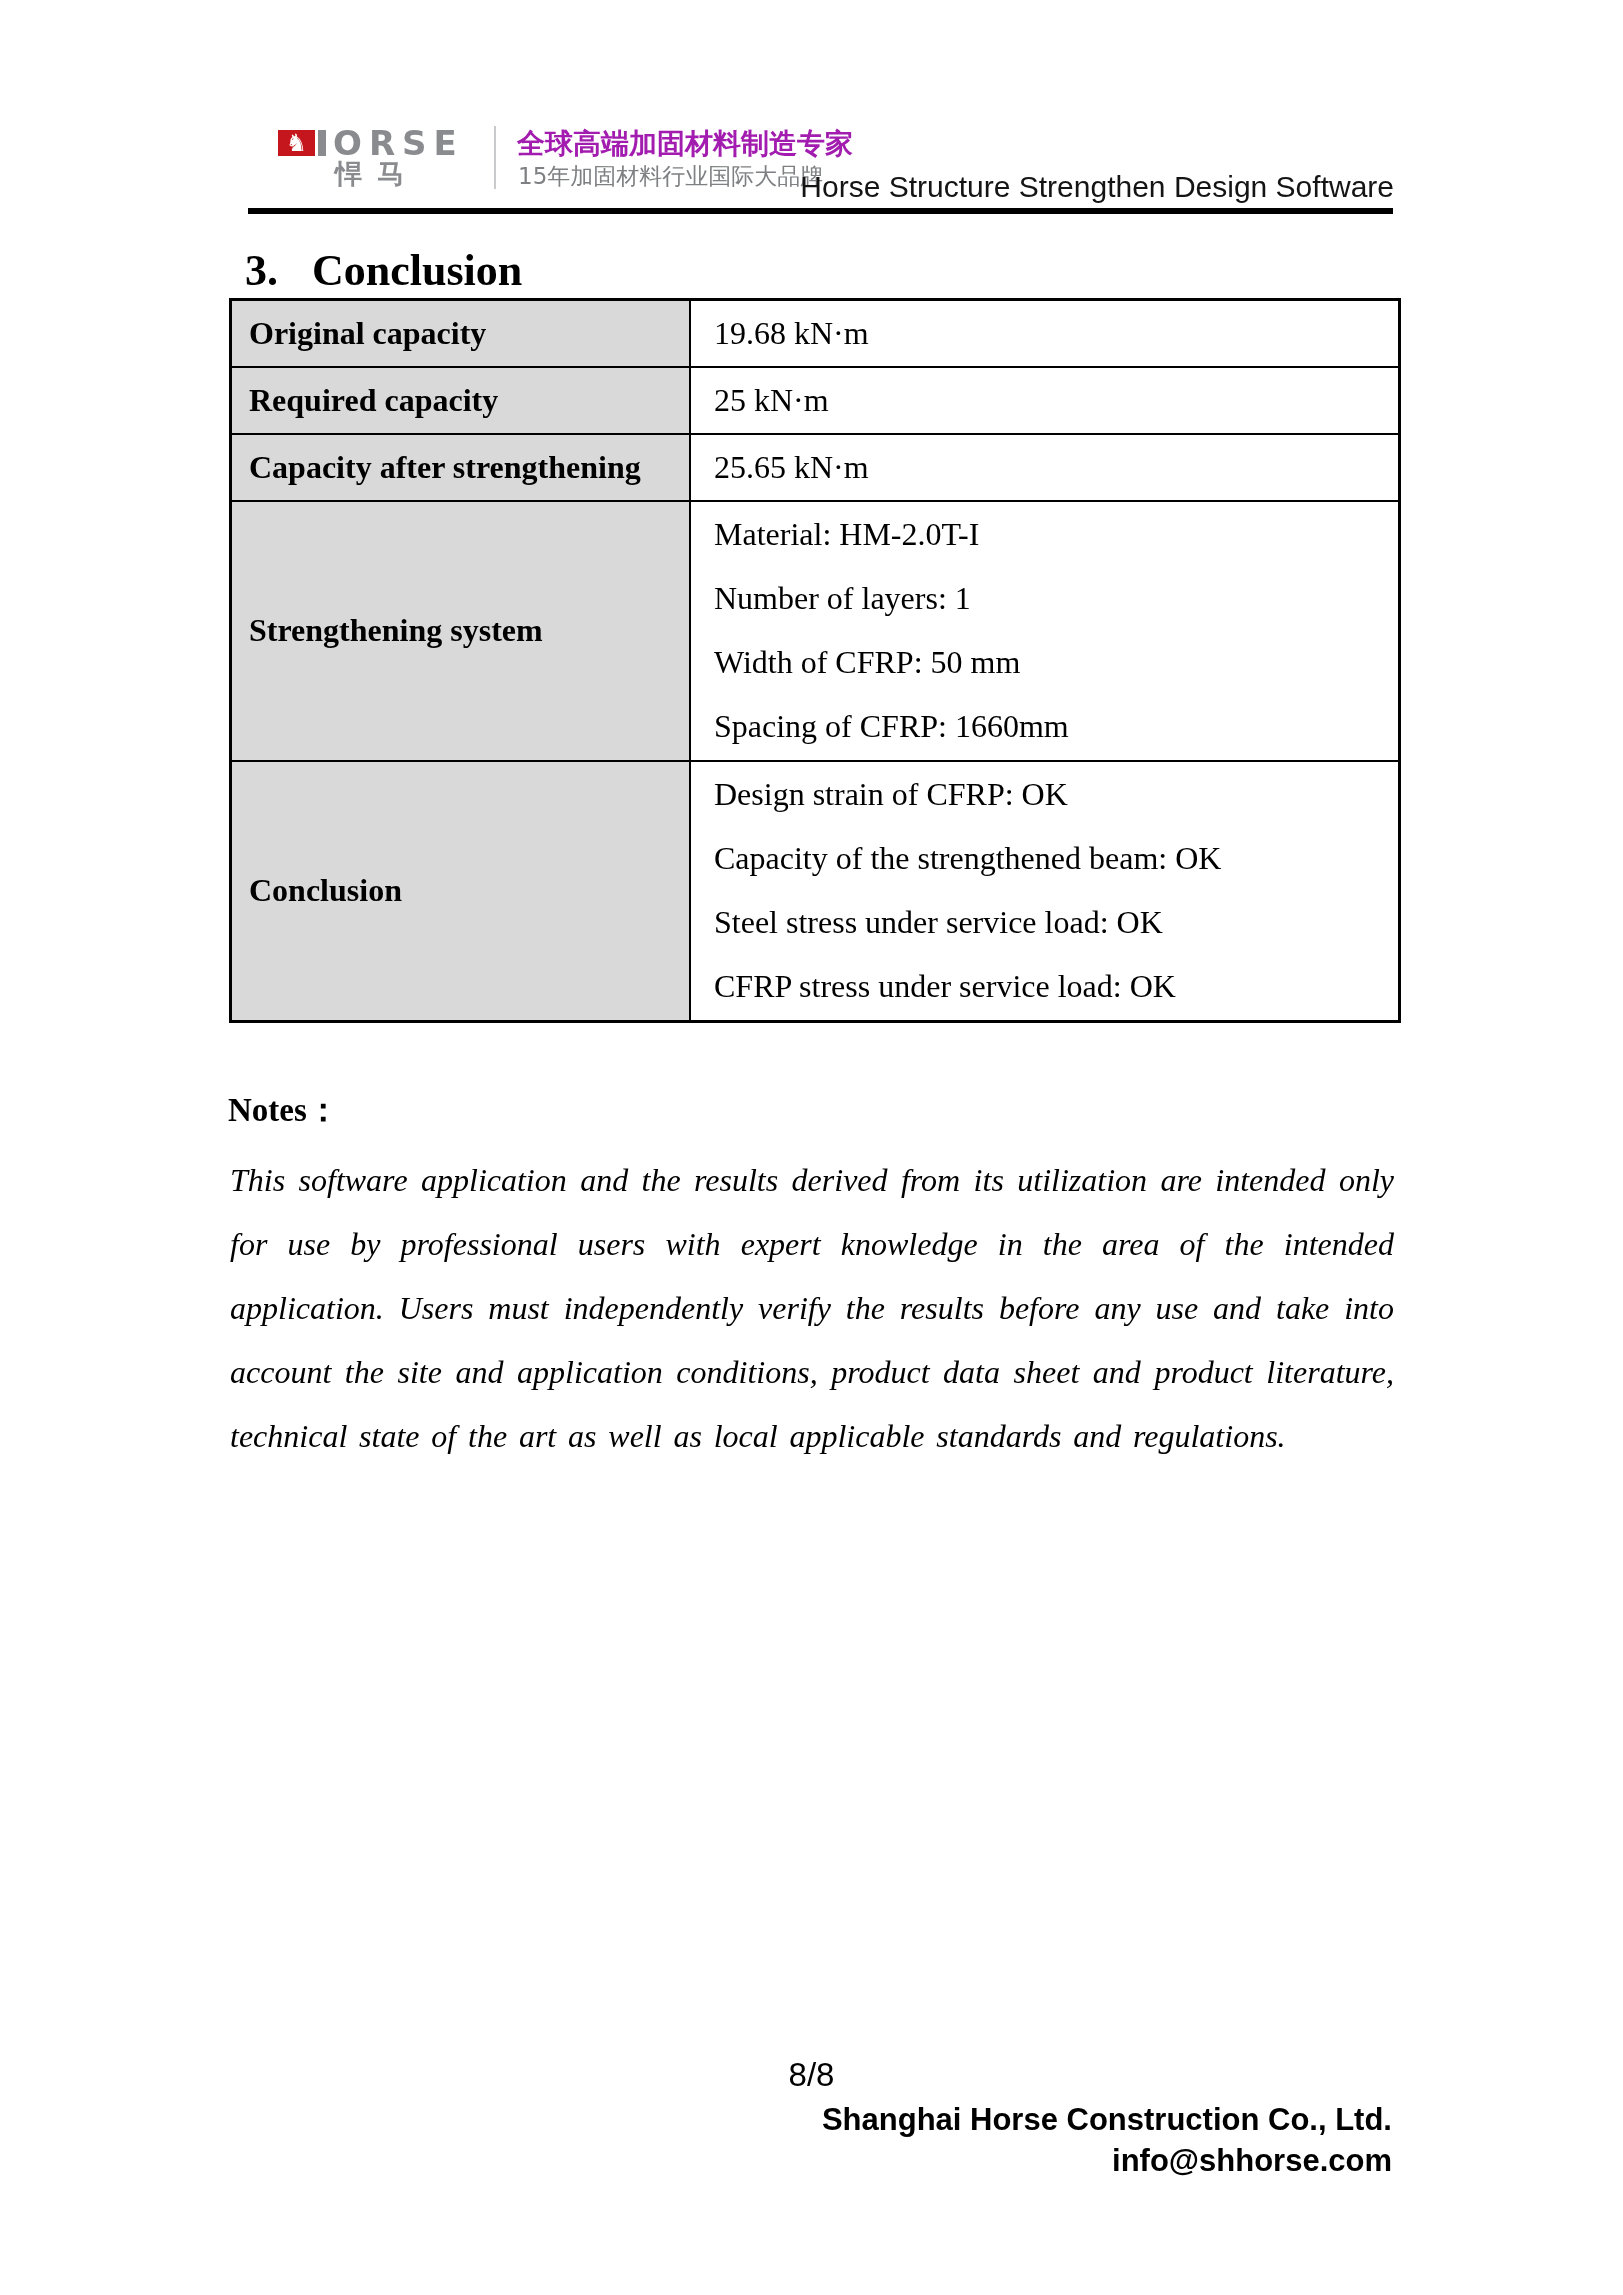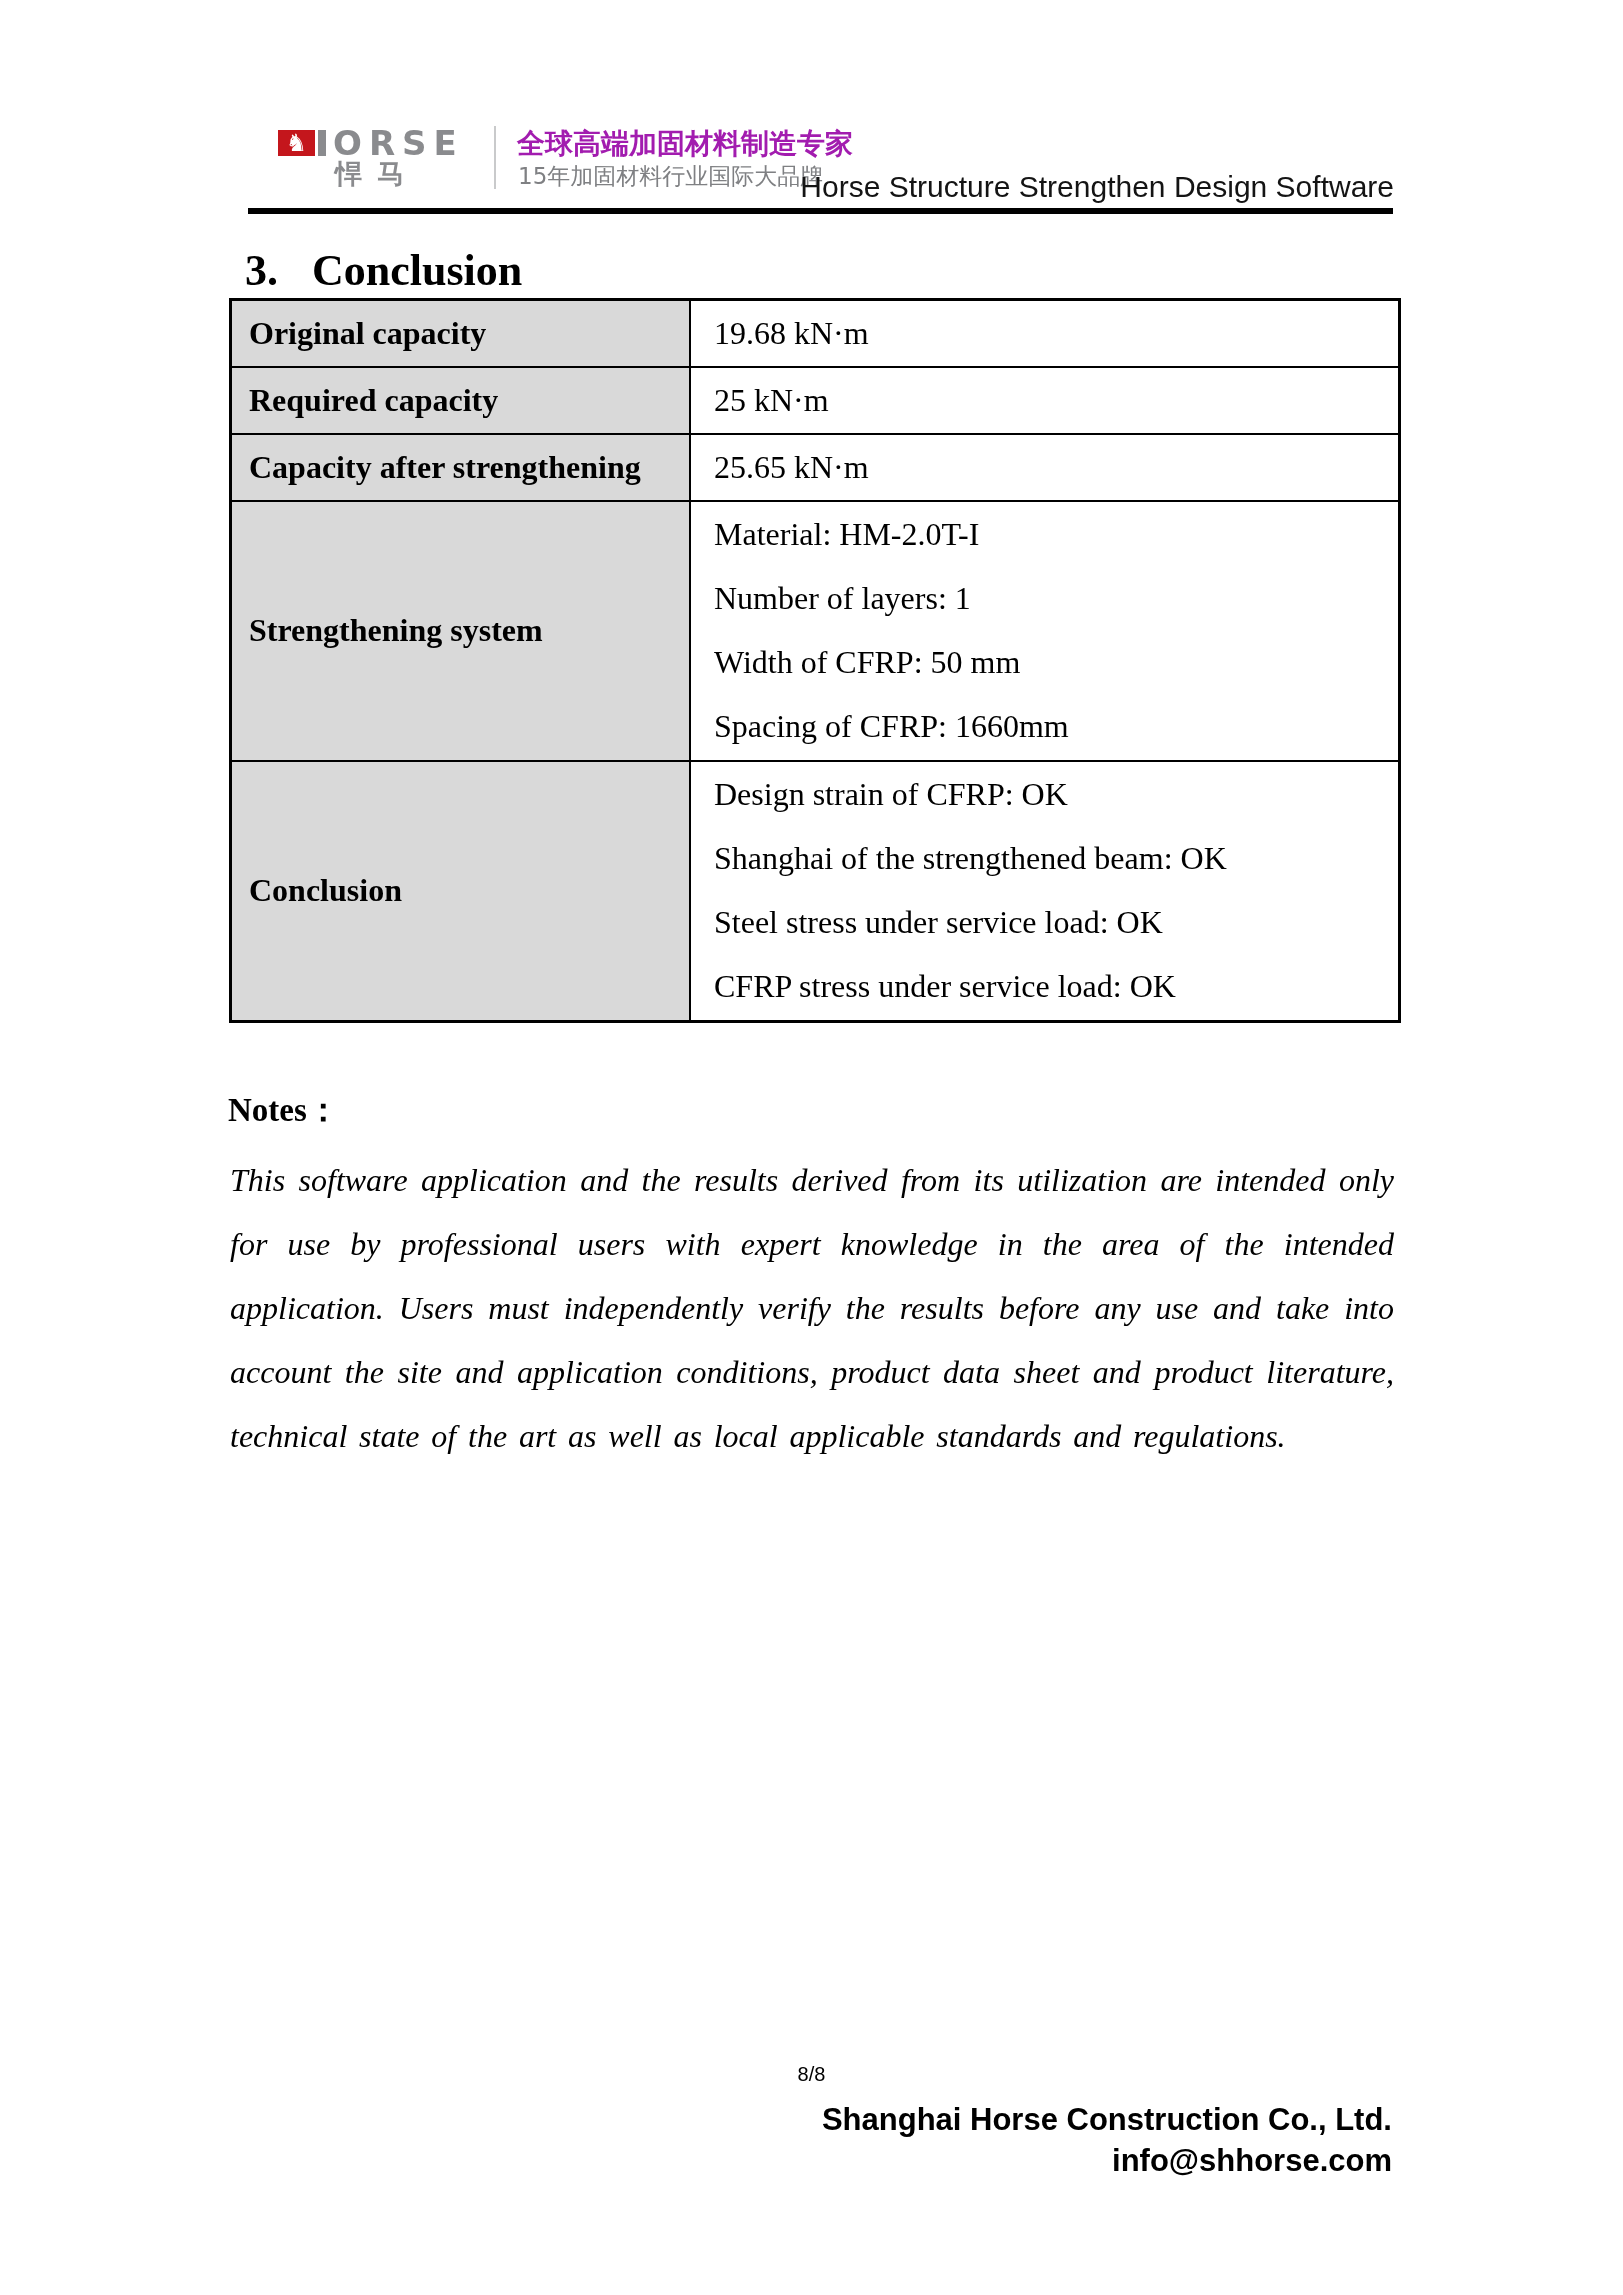--- a/index.html
+++ b/index.html
@@ -94,21 +94,21 @@
   .notes-body {
     left:230px; top:1148px; width:1164px;
     font-style:italic; font-size:32px; line-height:64px;
     text-align:justify; word-spacing:3.8px;
   }
 
   
   .page-number {
     left:0; top:2059px; width:1623px; text-align:center;
     font-family:"Liberation Sans", sans-serif;
-    font-size:20px; line-height:31px;
+    font-size:33px; line-height:31px;
   }
   .footer-block {
     right:231px; top:2099px; text-align:right;
     font-family:"Liberation Sans", sans-serif;
     font-weight:bold; font-size:31px; line-height:41px;
     white-space:nowrap;
   }
 </style>
 </head>
 <body>
@@ -155,21 +155,21 @@
             <p>Width of CFRP: 50 mm</p>
             <p>Spacing of CFRP: 1660mm</p>
           </div>
         </td>
       </tr>
       <tr class="r-big5">
         <td class="lbl">Conclusion</td>
         <td class="val">
           <div class="multi">
             <p>Design strain of CFRP: OK</p>
-            <p>Shanghai of the strengthened beam: OK</p>
+            <p>Capacity of the strengthened beam: OK</p>
             <p>Steel stress under service load: OK</p>
             <p>CFRP stress under service load: OK</p>
           </div>
         </td>
       </tr>
     </tbody>
   </table>
 
   <div class="abs notes-heading">Notes：</div>
   <div class="abs notes-body">This software application and the results derived from its utilization are intended only for use by professional users with expert knowledge in the area of the intended application. Users must independently verify the results before any use and take into account the site and application conditions, product data sheet and product literature, technical state of the art as well as local applicable standards and regulations.</div>

